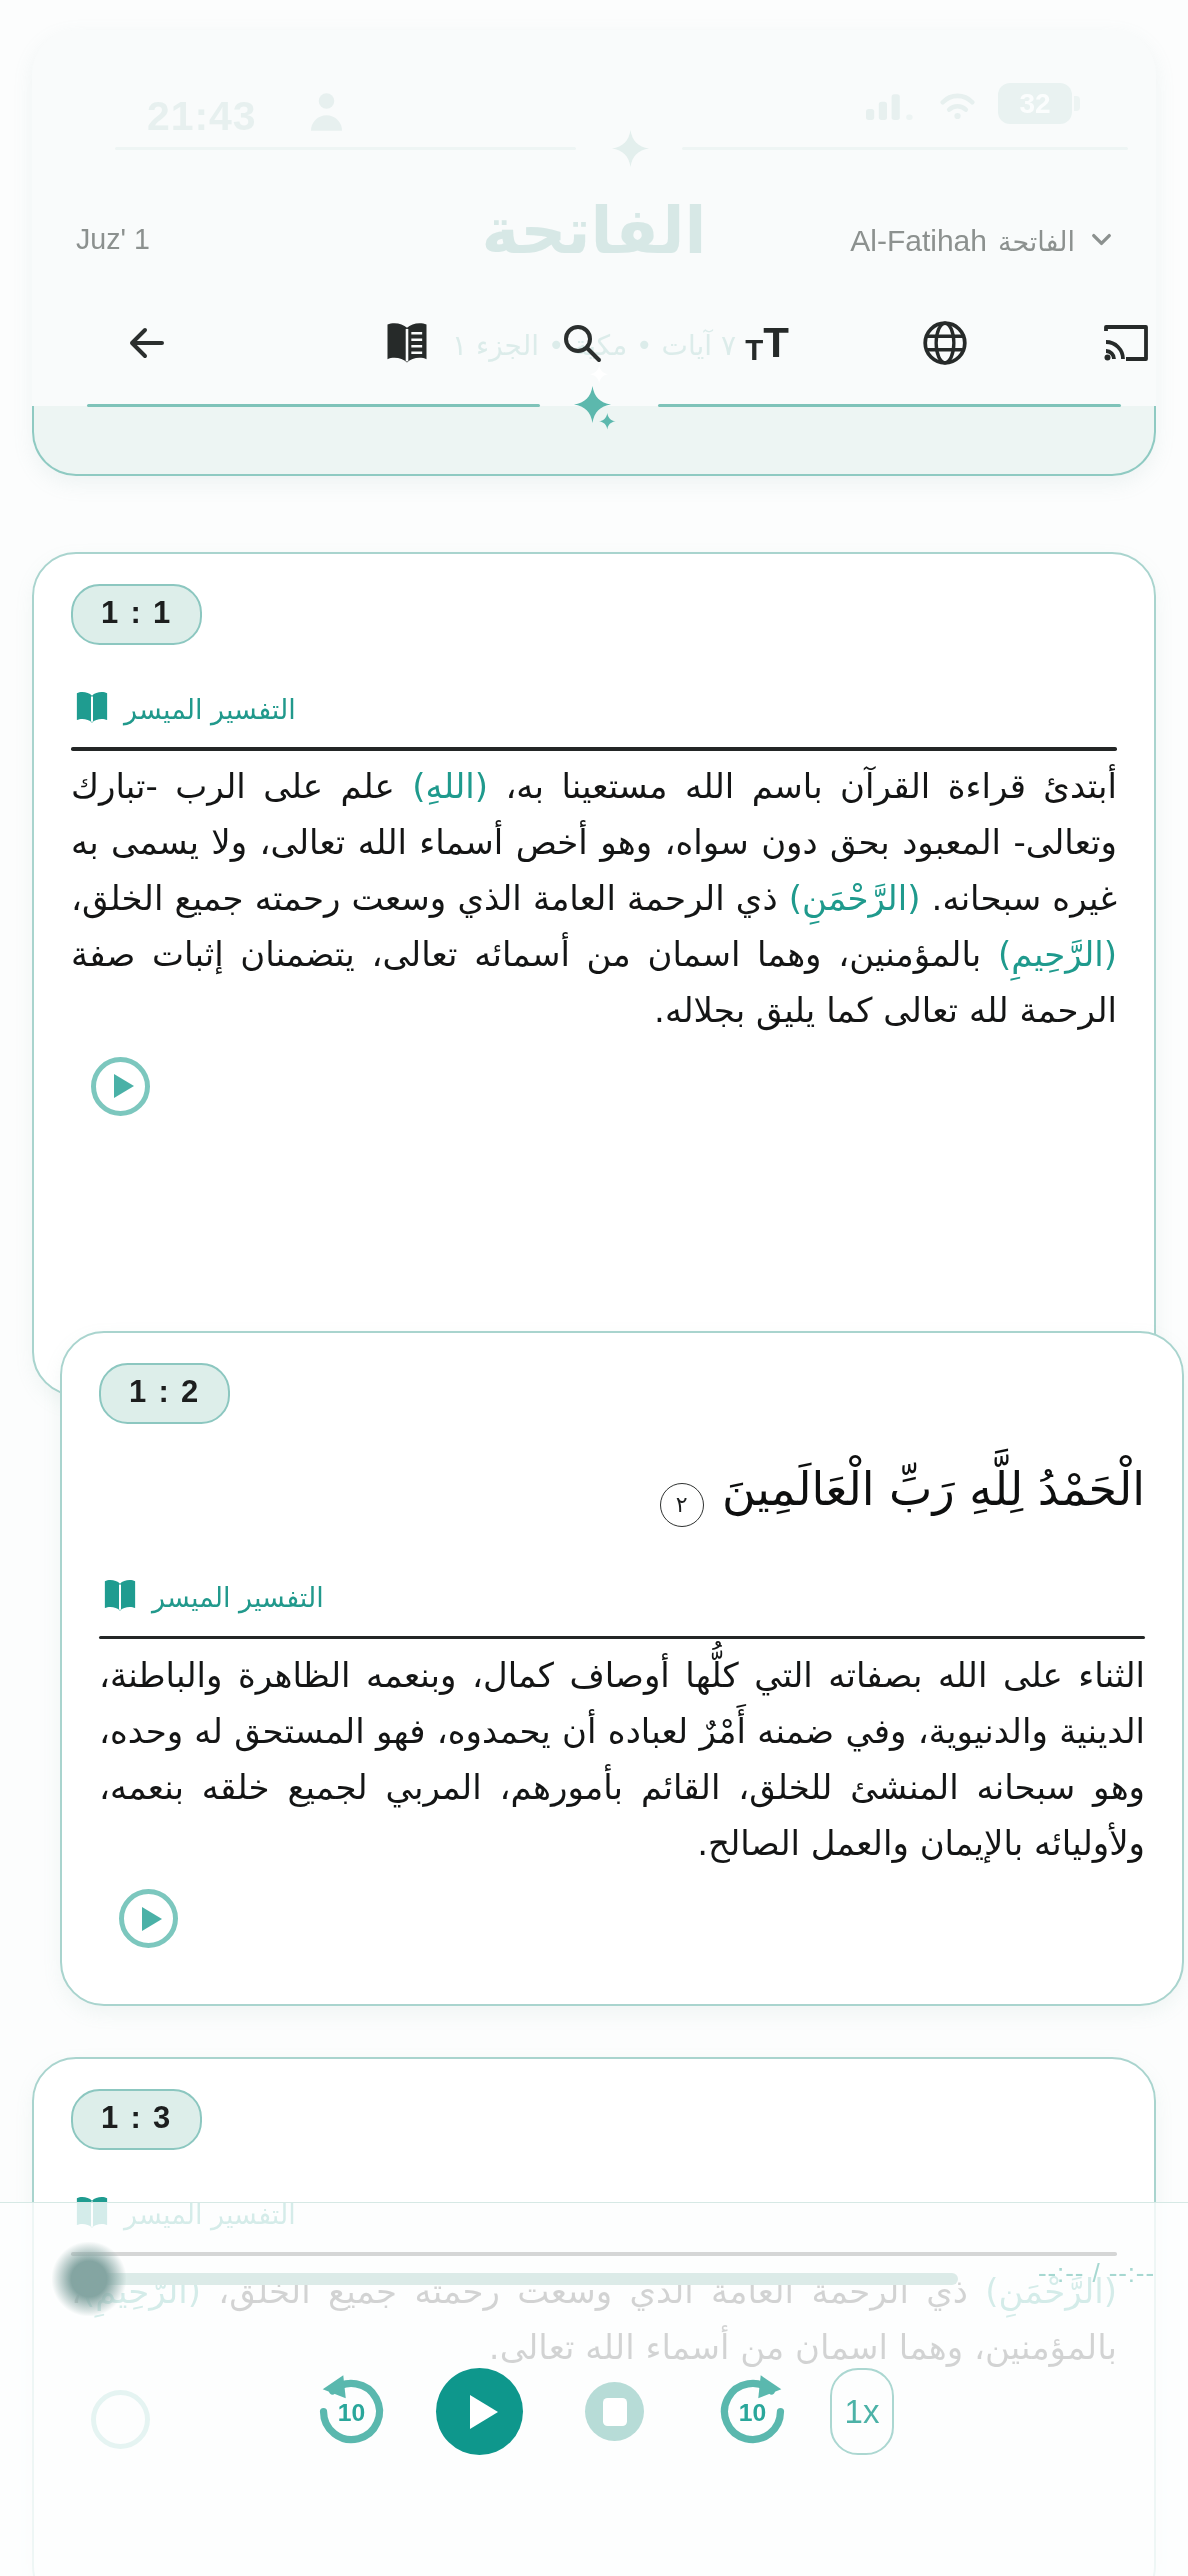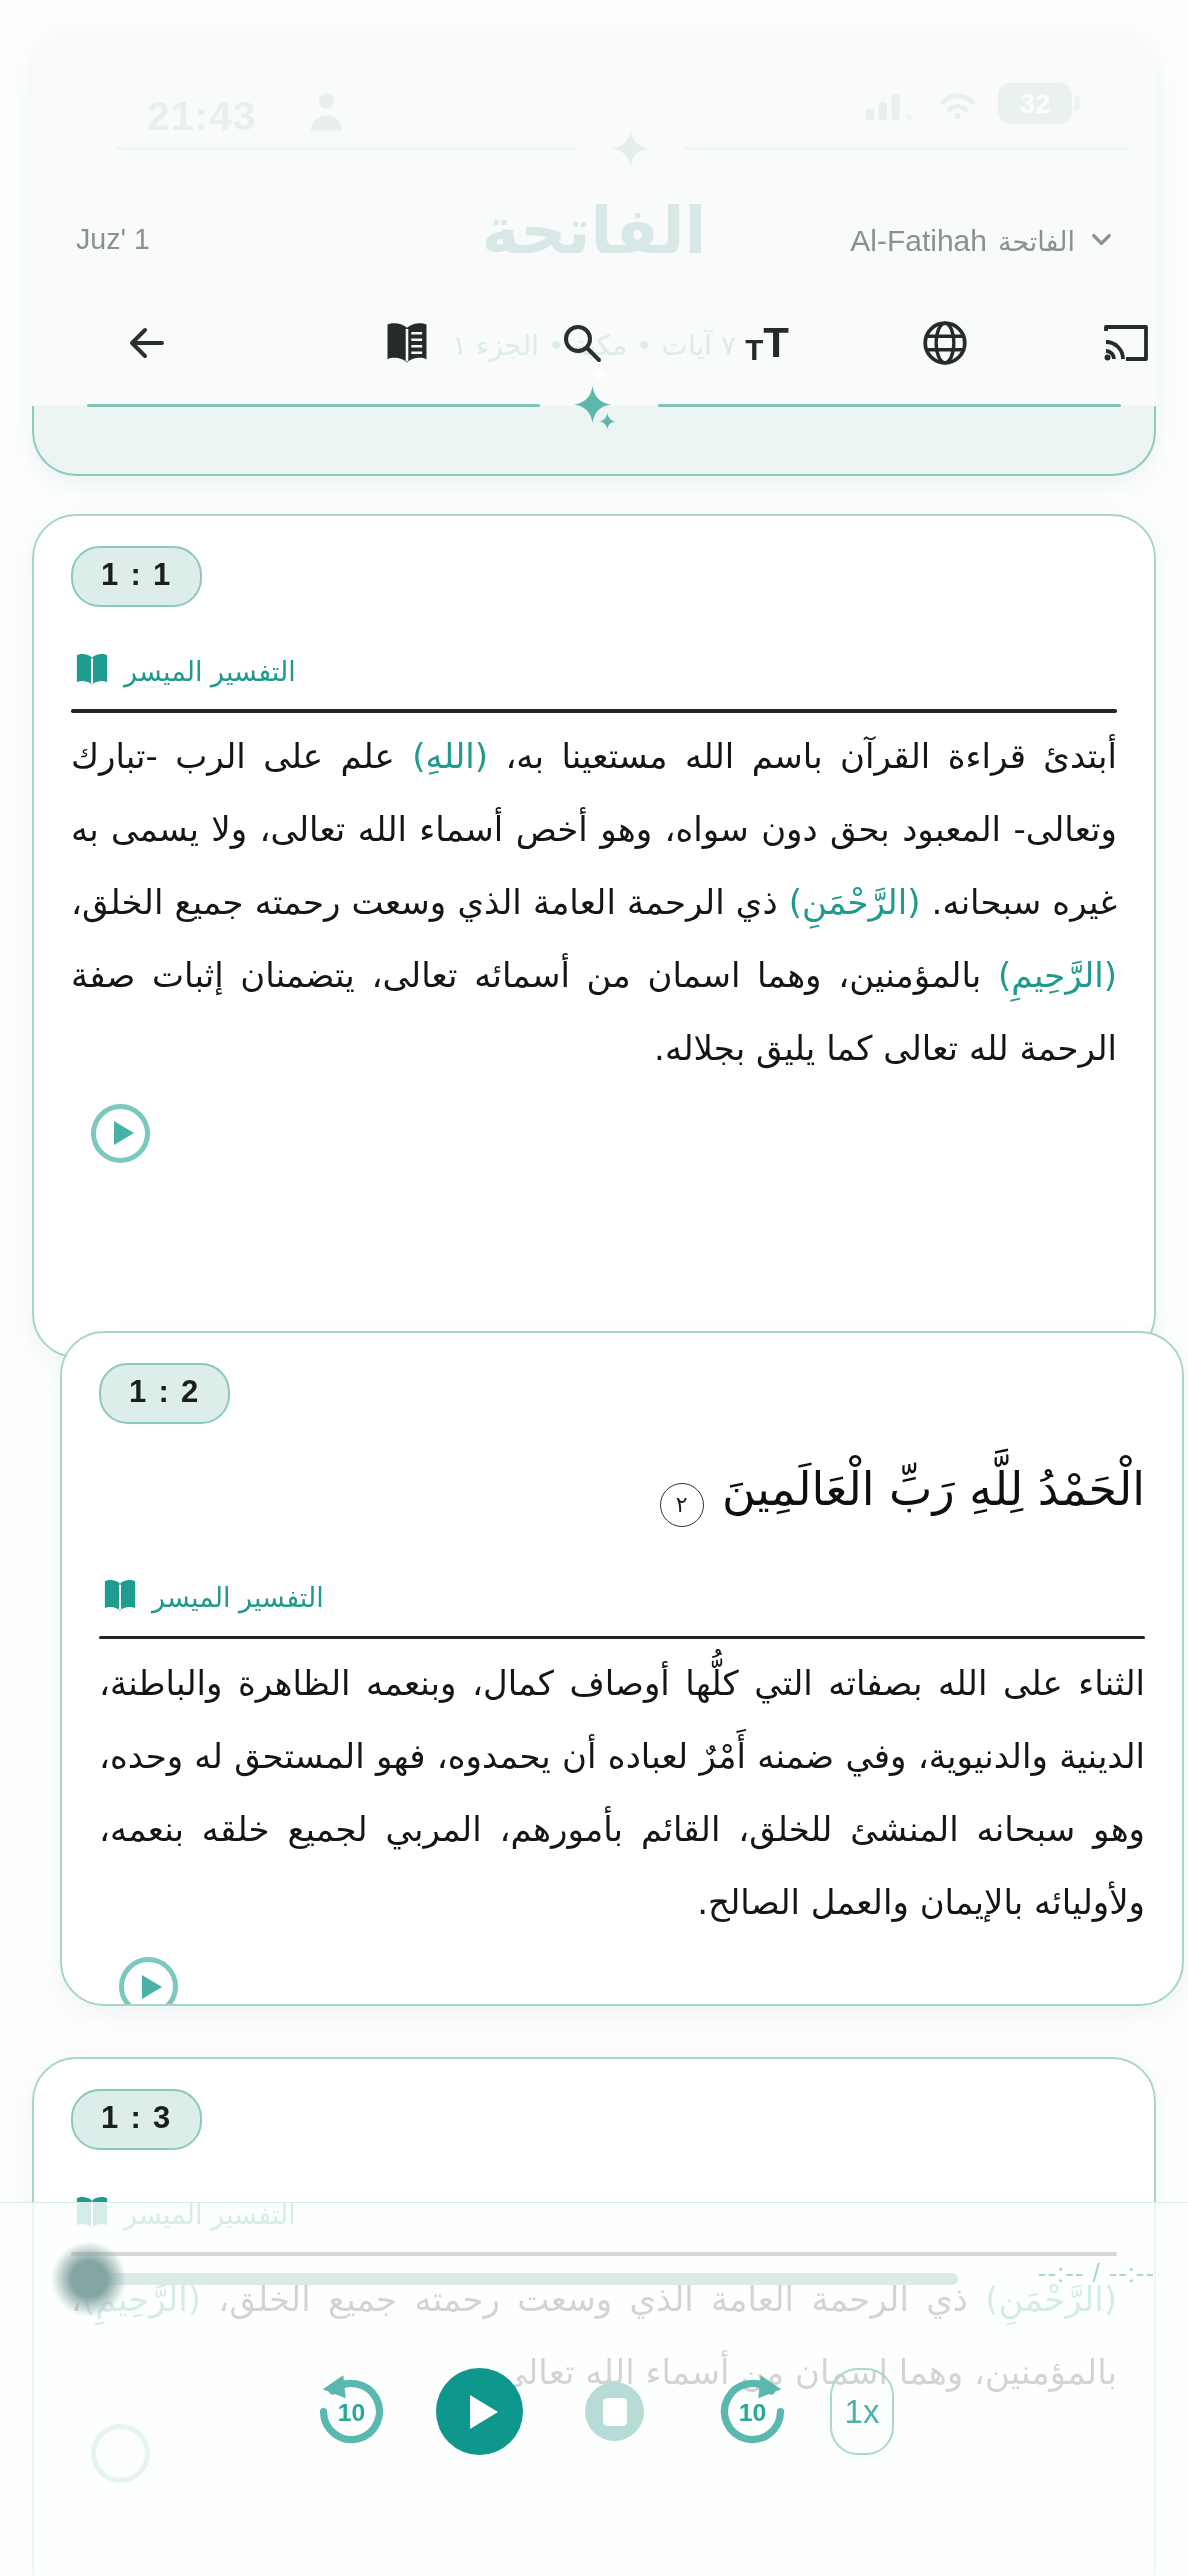--- a/index.html
+++ b/index.html
@@ -56,21 +56,21 @@
   .sparkle-small{position:absolute;left:565px;top:7.4px;}
   .sparkle-white{position:absolute;left:556px;top:-41px;}
 
   
   .verse-card{
     position:absolute;left:32px;width:1124px;box-sizing:border-box;
     background:#ffffff;border:2.8px solid #a9d4ce;border-radius:44px;
     padding:0 37px;overflow:hidden;
     box-shadow:0 7.4px 18.4px rgba(140,175,170,.10);
   }
-  .card-1{top:514px;height:844px;}
+  .card-1{top:552px;height:844px;}
   .card-2{top:1331px;height:675px;margin-left:28px;}
   .card-3{top:2057px;height:553px;}
   .verse-badge{
     display:inline-block;margin-top:30px;padding:0 28px;height:57px;line-height:53px;
     background:#ddeeea;border:2.8px solid #8cc7c0;border-radius:28.6px;
     font-size:31px;font-weight:bold;color:#1c1e1e;letter-spacing:1.8px;cursor:pointer;
   }
   .verse-line{
     direction:rtl;margin-top:22px;padding-left:3.7px;
     font-size:46px;line-height:1.9;color:#0e0f0f;text-align:start;
@@ -78,21 +78,21 @@
   .card-3 .verse-line{margin-top:52px;}
   .ayah-circle{
     display:inline-flex;width:42px;height:42px;border:1.8px solid #2f3231;border-radius:50%;
     align-items:center;justify-content:center;font-size:22px;color:#1c1e1e;
     margin:0 18.4px;vertical-align:-7.4px;
   }
   .tafsir-head{margin-top:44px;display:flex;align-items:center;gap:11px;cursor:pointer;}
   .tafsir-head .label{font-size:27px;color:#21998c;}
   .tafsir-rule{margin-top:18.4px;height:3.7px;background:#232626;border-radius:1.8px;}
   .tafsir-text{
-    direction:rtl;margin-top:7.4px;font-size:34px;line-height:73px;color:#141515;
+    direction:rtl;margin-top:7.4px;font-size:34px;line-height:56px;color:#141515;
     text-align:justify;
   }
   .tafsir-text .hl{color:#1f9a8d;}
   .play-btn{
     margin-top:18.4px;margin-left:20px;width:59px;height:59px;border-radius:50%;
     border:5.5px solid #7cc7be;background:#fff;display:flex;align-items:center;justify-content:center;
     box-sizing:border-box;cursor:pointer;
   }
   .card-3 .play-btn{margin-top:14.7px;}
   .play-tri{width:0;height:0;border-left:20px solid #4ab1a7;border-top:12px solid transparent;border-bottom:12px solid transparent;margin-left:6.4px;}

